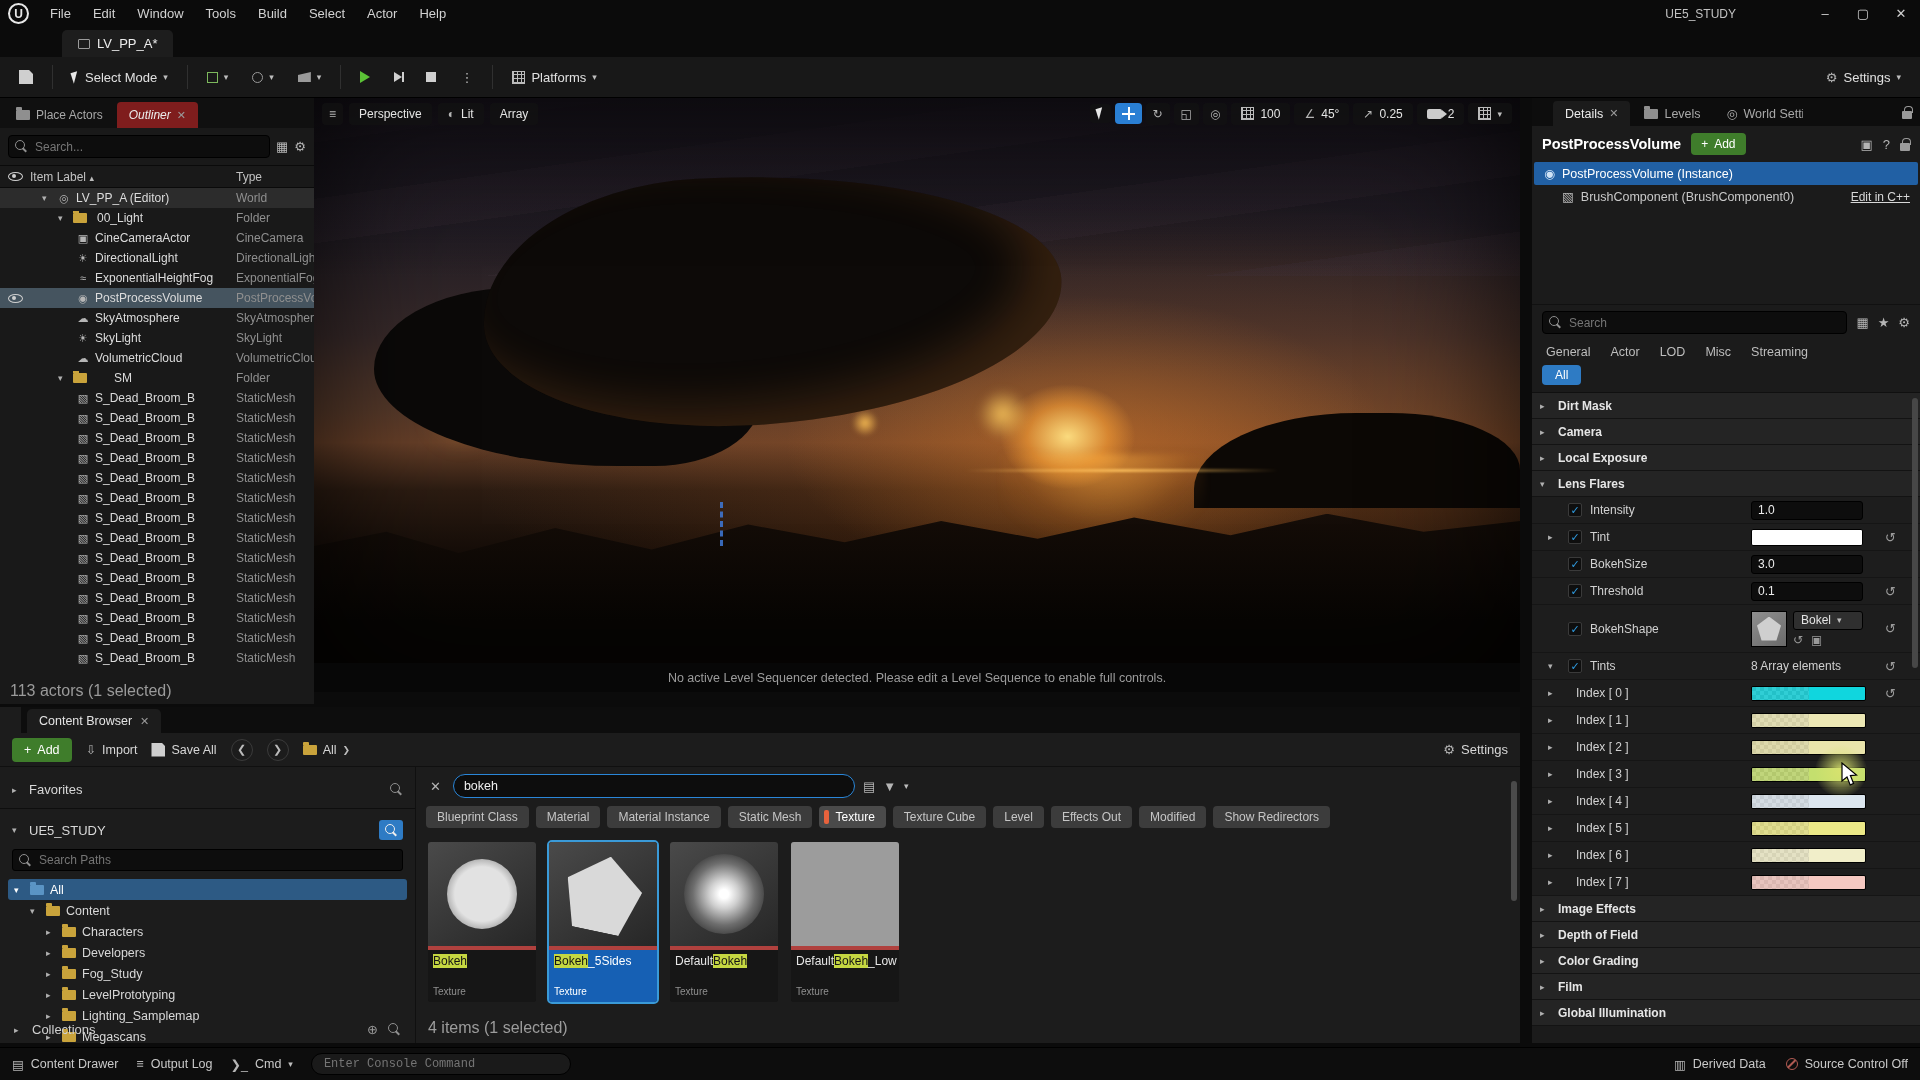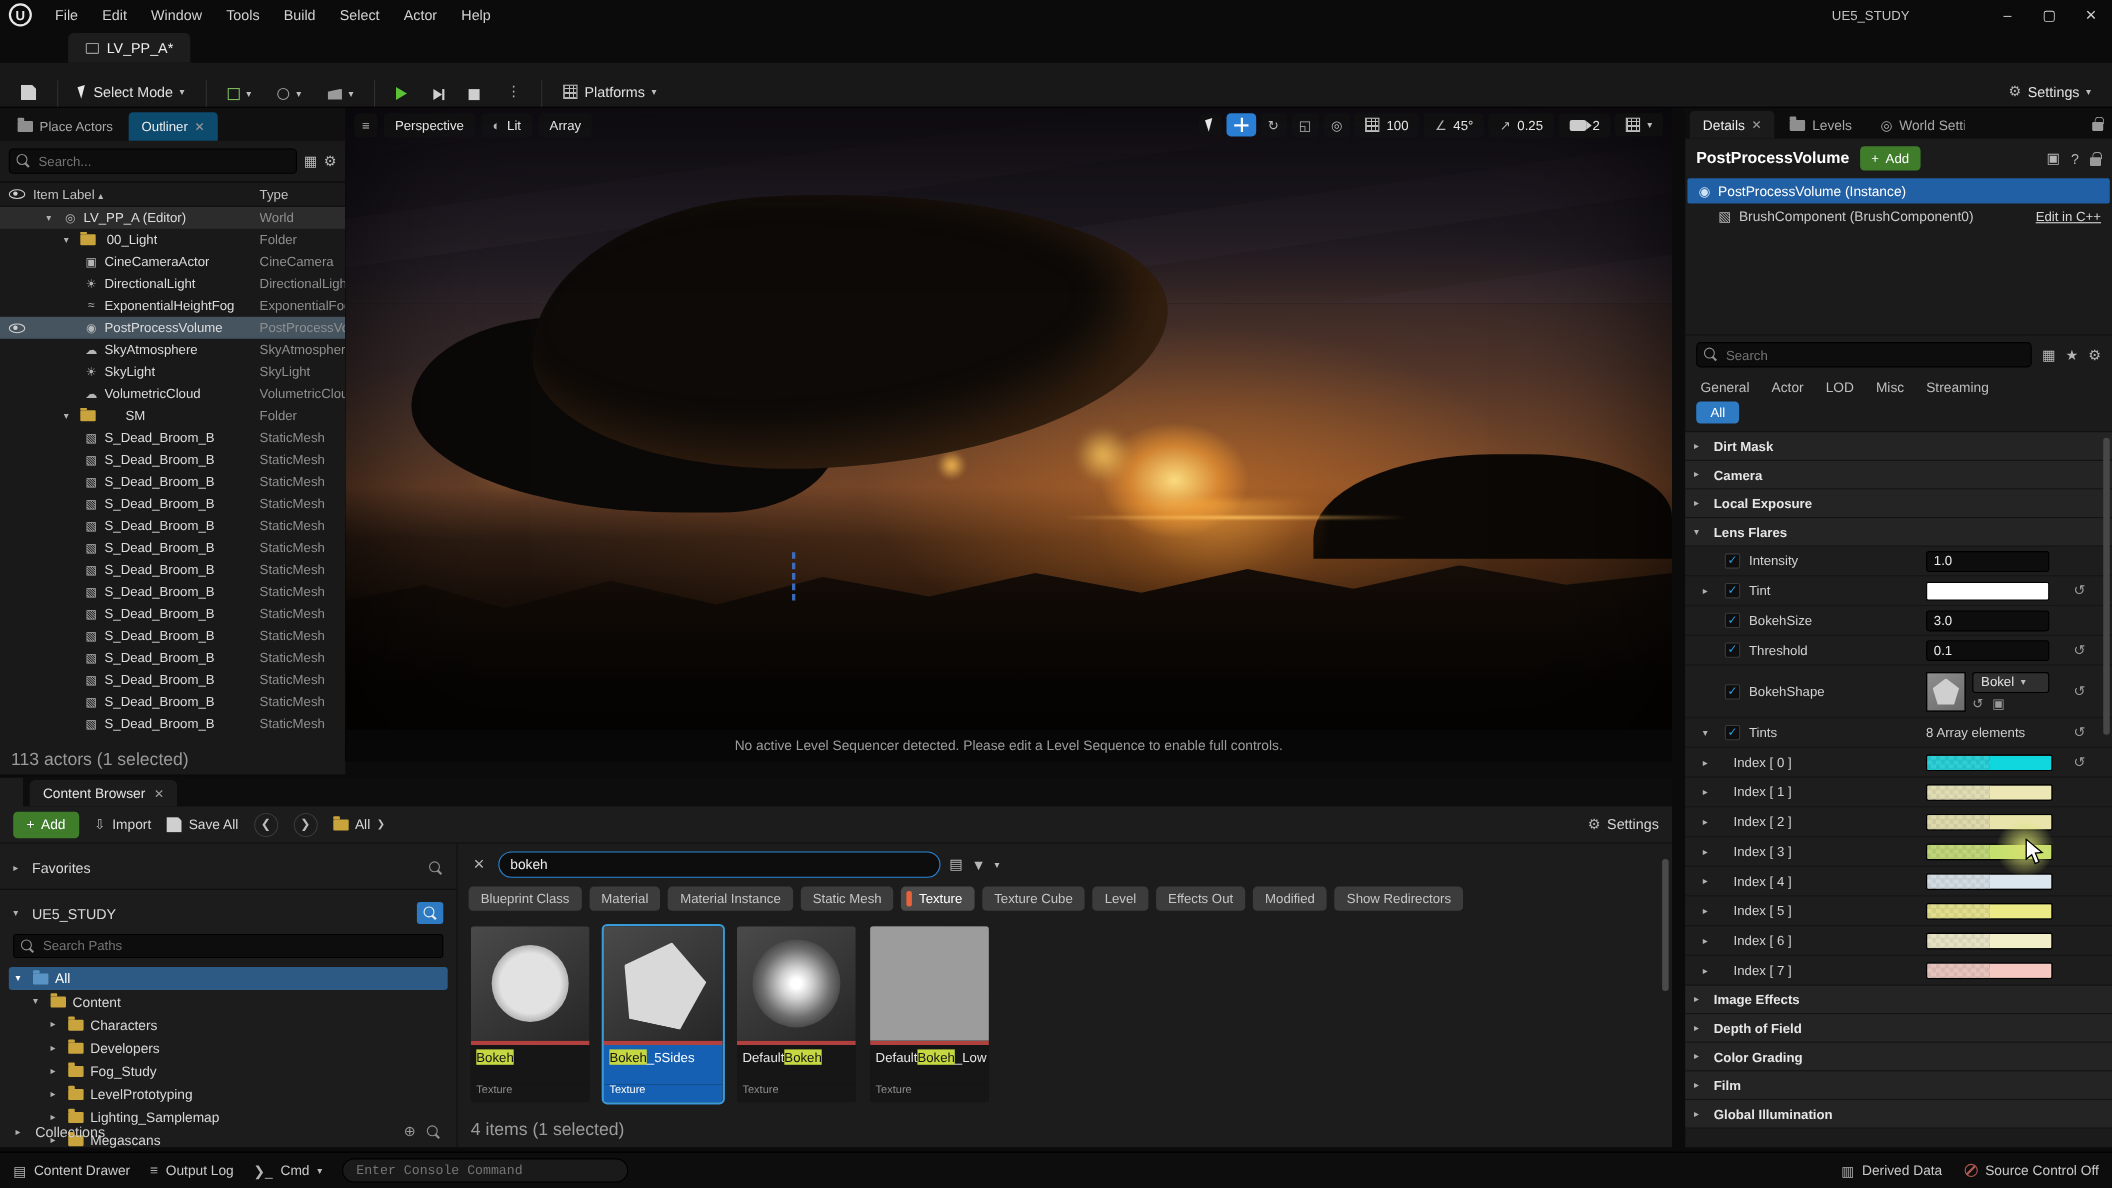--- a/index.html
+++ b/index.html
@@ -46,30 +46,30 @@
   .win-project { margin-left:auto; color:#c2c2c2; font-size:12px; }
   .win-btns { display:flex; margin-left:70px; }
   .win-btn { width:38px; height:27px; display:flex; align-items:center; justify-content:center; color:#cfcfcf; font-size:13px; }
 
   
   .tabbar { position:absolute; top:27px; left:0; right:0; height:30px; background:#0b0b0b; display:flex; align-items:flex-end; z-index:9; }
   .doc-tab { margin-left:62px; height:27px; background:#1d1d1d; border-radius:5px 5px 0 0; display:flex; align-items:center; gap:7px; padding:0 16px; color:#ededed; }
   .doc-tab .lvl { width:12px; height:10px; border:1.5px solid #9a9a9a; border-radius:1px; }
 
   
-  .toolbar { position:absolute; top:57px; left:0; right:0; height:41px; background:#181818; display:flex; align-items:flex-end; gap:6px; padding:0 10px; z-index:9; border-bottom:1px solid #000; }
+  .toolbar { position:absolute; top:57px; left:0; right:0; height:41px; background:#181818; display:flex; align-items:center; gap:6px; padding:0 10px; z-index:9; border-bottom:1px solid #000; }
   .tbtn { display:flex; align-items:center; gap:6px; padding:6px 9px; border-radius:4px; color:#e0e0e0; }
   .tsep { width:1px; height:24px; background:#303030; margin:0 4px; }
   .tright { margin-left:auto; display:flex; align-items:center; gap:6px; }
 
   
   .outliner { position:absolute; left:0; top:98px; width:314px; height:606px; background:#191919; }
   .ptabs { height:30px; display:flex; align-items:flex-end; background:#101010; padding-left:4px; gap:2px; }
   .ptab { height:26px; display:flex; align-items:center; gap:6px; padding:0 12px; color:#a8a8a8; border-radius:4px 4px 0 0; font-size:12px; }
-  .ptab.active { background:#0c4a6e; color:#ececec; }
+  .ptab.active { background:#7f1d1d; color:#ececec;font-style:italic; }
   .ptab .x { font-size:11px; color:#9a9a9a; }
   .o-search { display:flex; align-items:center; gap:6px; margin:7px 8px; }
   .o-input { flex:1; position:relative; }
   .o-input input { width:100%; height:23px; background:#0d0d0d; border:1px solid #000; border-radius:4px; color:#ccc; padding:0 6px 0 26px; font-size:12px; }
   .o-input .i-mag { position:absolute; left:7px; top:5px; }
   .o-cols { display:flex; align-items:center; height:23px; border-top:1px solid #0a0a0a; border-bottom:1px solid #0a0a0a; color:#c2c2c2; font-size:12px; }
   .o-cols .gutter { width:30px; display:flex; justify-content:center; }
   .o-cols .c1 { flex:1; } .o-cols .c2 { width:78px; color:#c2c2c2; }
   .orow { display:flex; align-items:center; height:20px; font-size:12px; }
   .orow .gutter { width:30px; display:flex; justify-content:center; flex:none; }
@@ -165,21 +165,21 @@
   .th-penta { position:absolute; left:16px; top:14px; width:76px; height:76px; background:#d9d9d9; transform:rotate(12deg); clip-path:polygon(50% 0,100% 38%,81% 100%,19% 100%,0 38%); box-shadow:0 0 10px rgba(255,255,255,.35); }
   .th-burst { position:absolute; left:14px; top:12px; width:80px; height:80px; border-radius:50%; background:radial-gradient(circle,#ffffff 8%,#cfcfcf 26%,#6e6e6e 55%,#3a3a3a 78%,rgba(40,40,40,0) 100%); }
   .th-flat { position:absolute; inset:0; background:#9c9c9c; }
   .cb-status { position:absolute; left:428px; bottom:6px; color:#9c9c9c; font-size:16px; }
   .cb-scroll { position:absolute; right:3px; top:14px; width:6px; height:120px; background:#4a4a4a; border-radius:3px; }
 
   
   .details { position:absolute; left:1532px; top:98px; width:388px; height:945px; background:#1b1b1b; }
   .d-tabs { height:28px; background:#0d0d0d; display:flex; align-items:flex-end; padding-left:4px; gap:2px; }
   .d-tab { height:25px; display:flex; align-items:center; gap:6px; padding:0 12px; color:#a8a8a8; border-radius:4px 4px 0 0; font-size:12.5px; white-space:nowrap; }
-  .d-tab.active { background:#1b1b1b; color:#ececec; }
+  .d-tab.active { background:#1b1b1b; color:#ececec;margin-left:17px; }
   .d-tab.clip { max-width:88px; overflow:hidden; }
   .d-tabs .tail { margin-left:auto; padding:0 8px 4px 0; }
   .d-title { height:36px; display:flex; align-items:center; gap:10px; padding:0 10px; }
   .d-name { color:#fff; font-size:14.5px; font-weight:bold; }
   .d-title .icons { margin-left:auto; display:flex; gap:10px; align-items:center; color:#9a9a9a; }
   .addbtn.small { padding:4px 10px; font-size:12px; }
   .d-instance { height:23px; background:#2160a4; display:flex; align-items:center; gap:7px; padding:0 10px; color:#fff; font-size:12.5px; margin:0 2px; border-radius:2px; }
   .d-comp { height:23px; display:flex; align-items:center; gap:7px; padding:0 10px 0 30px; color:#c9c9c9; font-size:12.5px; }
   .editcpp { margin-left:auto; color:#d8d8d8; text-decoration:underline; font-size:12px; }
   .d-spacer { height:96px; }

